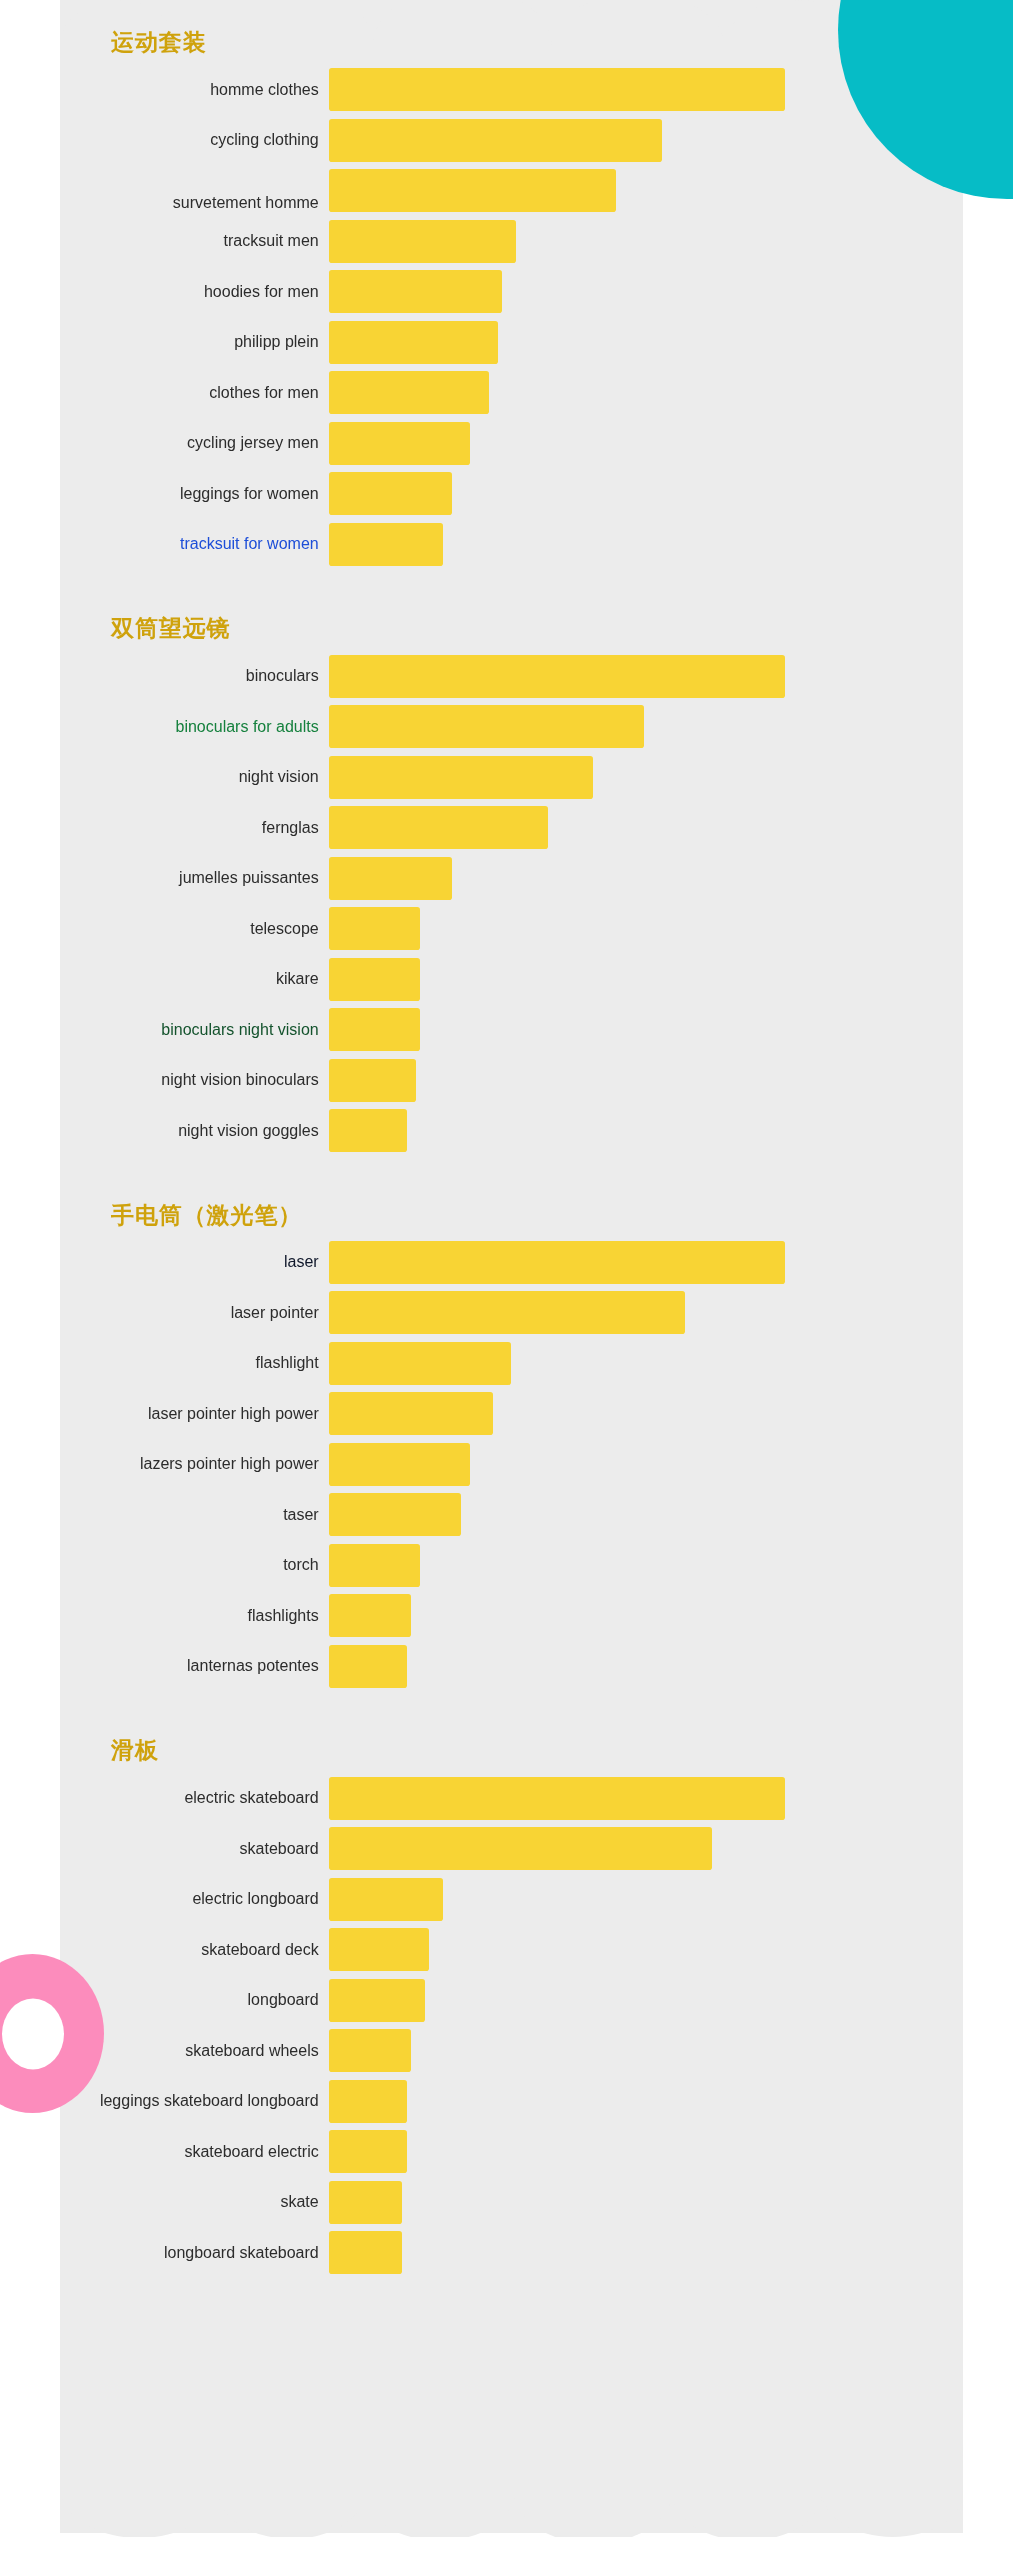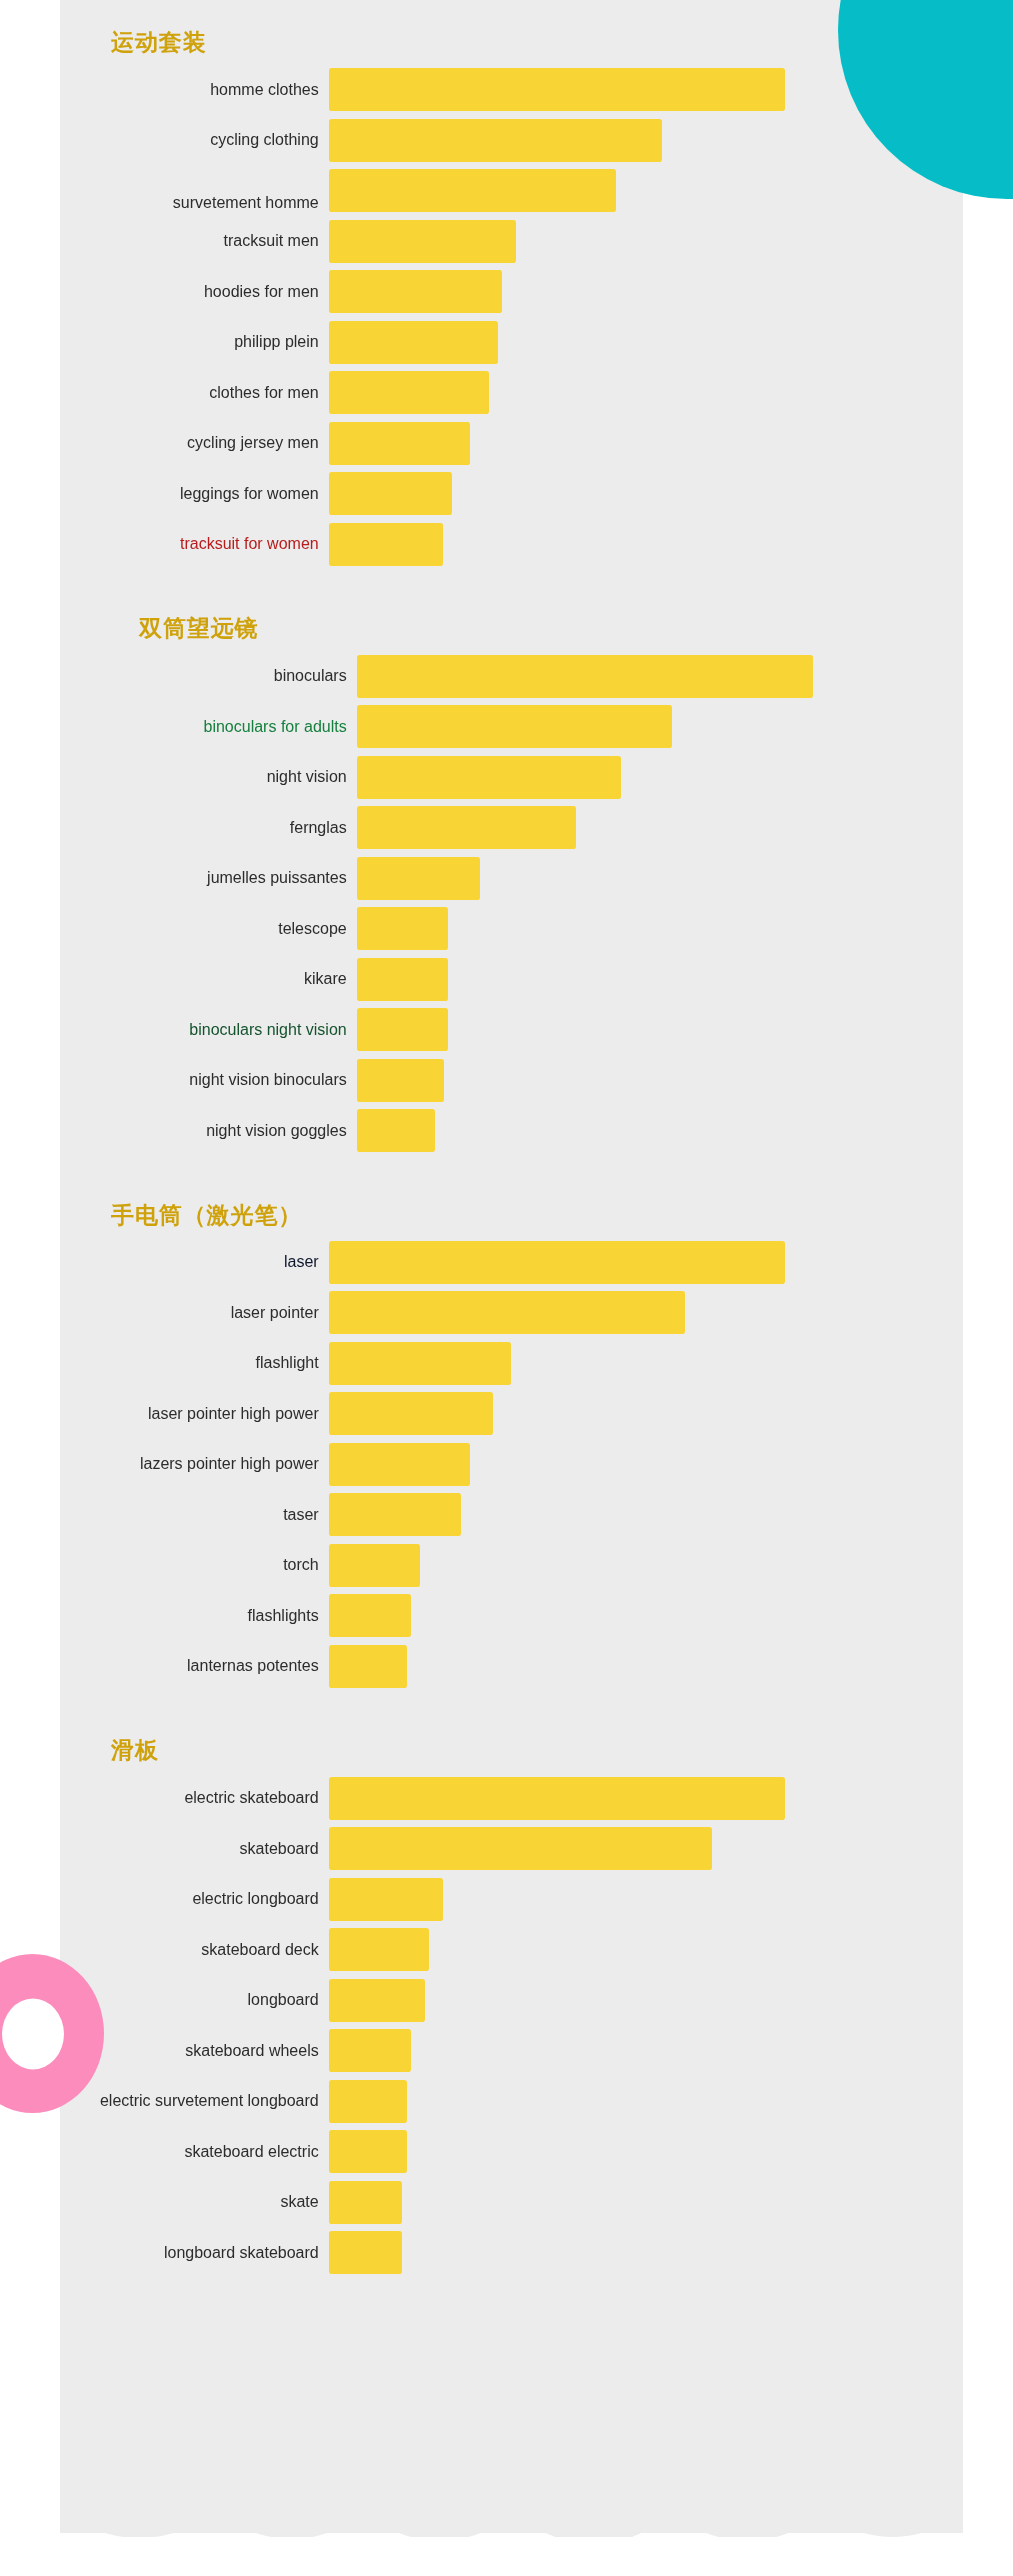--- a/index.html
+++ b/index.html
@@ -54,21 +54,21 @@
     width:329px;text-align:right;padding-right:10.3px;box-sizing:border-box;
     font-size:16px;color:#2c2c2c;white-space:nowrap;line-height:1;
   }
   .bar-track{flex:1;position:relative;height:43px;}
   .bar-fill{
     height:43px;background:#f8d434;border-radius:2.8px;
   }
 
   
   #sec-0{padding-top:30px;}
-  #sec-1{padding-top:43px;padding-left:28px;}
+  #sec-1{padding-top:43px;}
   #sec-2{padding-top:43px;}
   #sec-3{padding-top:43px;}
 </style>
 </head>
 <body>
 
 <div class="deco-teal" style="background: rgb(6, 188, 198);"></div>
 
 <div class="card" style="background: rgb(236, 236, 236);"></div>
 
@@ -142,21 +142,21 @@
             <div class="bar-fill" style="width: 141px; background: rgb(248, 212, 52);"></div>
           </div>
         </div>
       <div class="bar-row">
           <div class="bar-label" style="color: rgb(44, 44, 44);">leggings for women</div>
           <div class="bar-track">
             <div class="bar-fill" style="width: 123px; background: rgb(248, 212, 52);"></div>
           </div>
         </div>
       <div class="bar-row">
-          <div class="bar-label" style="color: #b91c1c;">tracksuit for women</div>
+          <div class="bar-label" style="color: #1d4ed8;">tracksuit for women</div>
           <div class="bar-track">
             <div class="bar-fill" style="width: 114px; background: rgb(248, 212, 52);"></div>
           </div>
         </div>
     </div>
   </section>
 
   <section class="section" id="sec-1">
     <h2 class="section-title" style="color: rgb(207, 162, 12);">双筒望远镜</h2>
     <div class="bars">
@@ -316,21 +316,21 @@
             <div class="bar-fill" style="width: 96px; background: rgb(248, 212, 52);"></div>
           </div>
         </div>
       <div class="bar-row">
           <div class="bar-label" style="color: rgb(44, 44, 44);">skateboard wheels</div>
           <div class="bar-track">
             <div class="bar-fill" style="width: 82px; background: rgb(248, 212, 52);"></div>
           </div>
         </div>
       <div class="bar-row">
-          <div class="bar-label" style="color: rgb(44, 44, 44);">electric survetement longboard</div>
+          <div class="bar-label" style="color: rgb(44, 44, 44);">leggings skateboard longboard</div>
           <div class="bar-track">
             <div class="bar-fill" style="width: 78px; background: rgb(248, 212, 52);"></div>
           </div>
         </div>
       <div class="bar-row">
           <div class="bar-label" style="color: rgb(44, 44, 44);">skateboard electric</div>
           <div class="bar-track">
             <div class="bar-fill" style="width: 78px; background: rgb(248, 212, 52);"></div>
           </div>
         </div>

